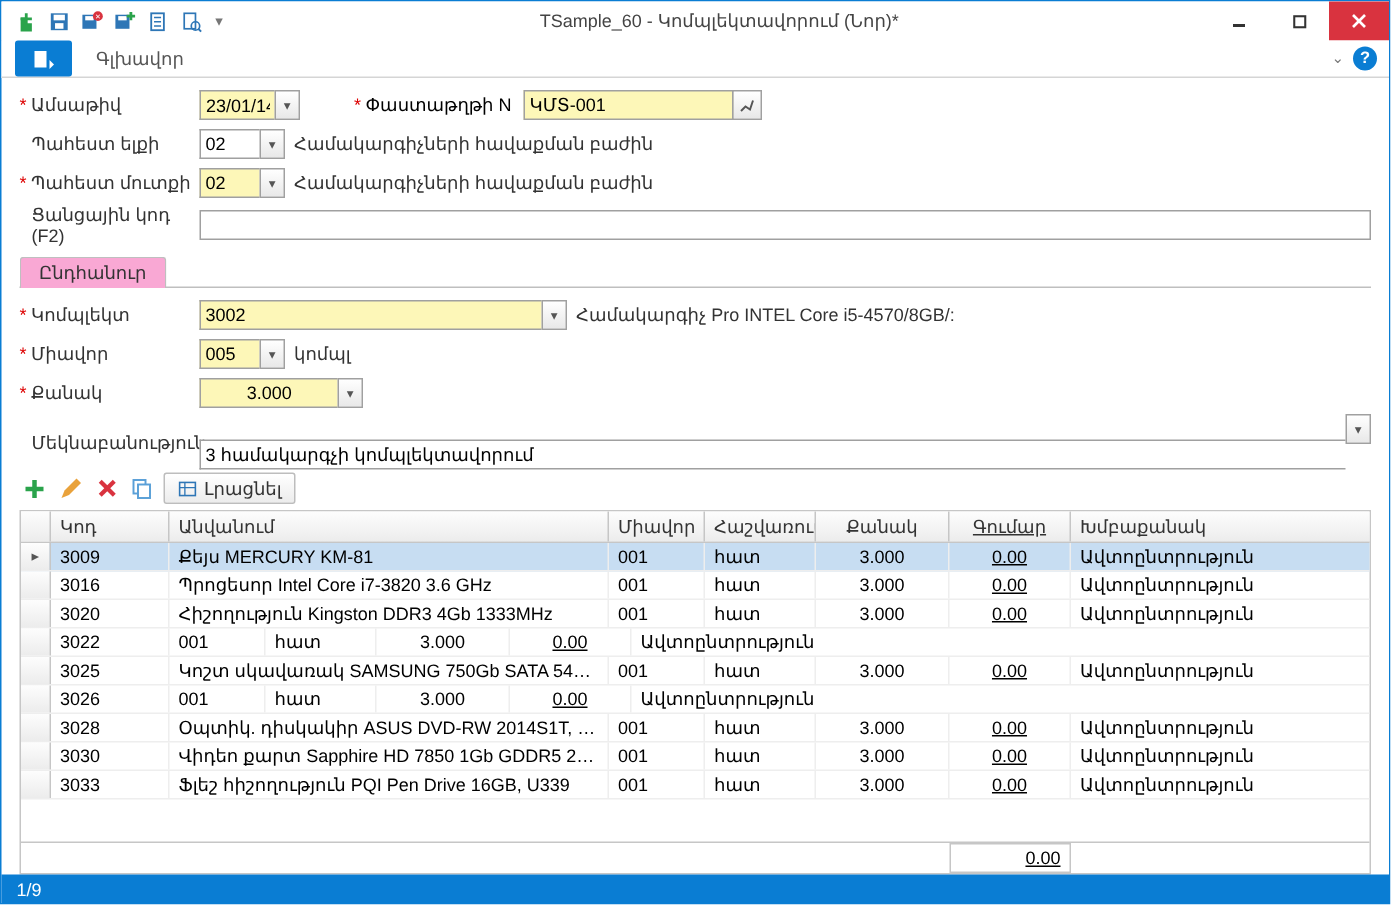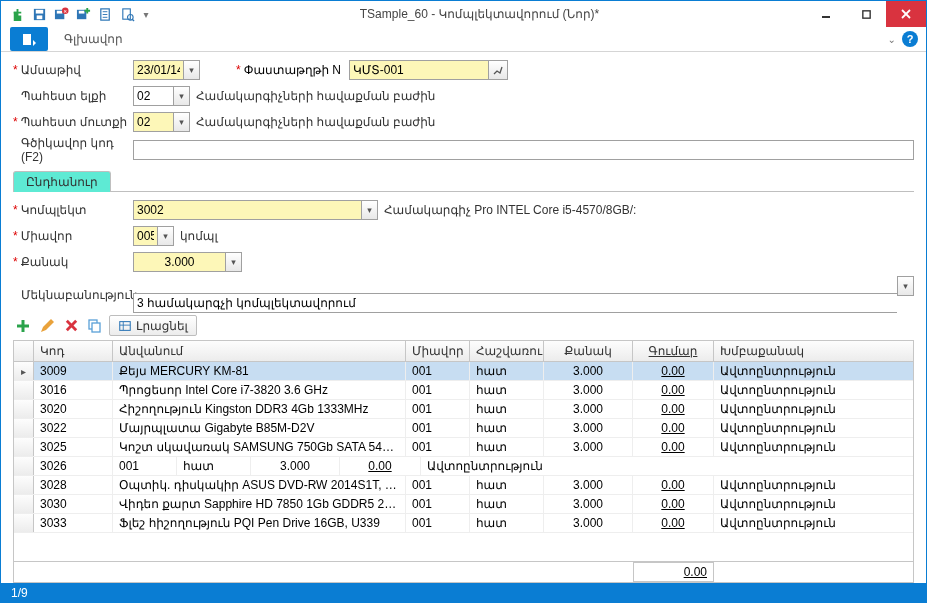--- a/index.html
+++ b/index.html
@@ -28,21 +28,21 @@
   input.txt, select.sel { border:1px solid #a0a0a0; height:20px; font-size:12px; padding:1px 3px; background:#fff; }
   .yellow { background:#fdf7b8 !important; }
   .combo { display:flex; }
   .combo input { border-right:none; }
   .combo .dd { width:17px; height:20px; border:1px solid #a0a0a0; background:linear-gradient(#fff,#e8e8e8); display:flex; align-items:center; justify-content:center; cursor:pointer; font-size:9px; color:#555; }
   .desc-text { margin-left:6px; color:#333; white-space:nowrap; }
   .wide-input { flex:1; }
   .icon-btn-small { width:20px; height:20px; border:1px solid #a0a0a0; background:linear-gradient(#fff,#e8e8e8); display:flex; align-items:center; justify-content:center; cursor:pointer; margin-left:-1px; color:#555; }
 
   .tabstrip { margin:4px 12px 0 12px; display:flex; border-bottom:1px solid #bfbfbf; }
-  .tab { border:1px solid #bfbfbf; border-bottom:none; background:#5eead4; padding:3px 12px; border-radius:3px 3px 0 0; color:#333; cursor:pointer; position:relative; top:1px; }
+  .tab { border:1px solid #bfbfbf; border-bottom:none; background:#f9a8d4; padding:3px 12px; border-radius:3px 3px 0 0; color:#333; cursor:pointer; position:relative; top:1px; }
 
   .tab-content { border-top:none; margin:0 12px; padding:6px 0 0 0; }
 
   .toolbar2 { display:flex; align-items:center; gap:4px; margin:2px 0 4px 0; }
   .tb-btn { width:20px; height:20px; display:flex; align-items:center; justify-content:center; cursor:pointer; }
   .tb-txt-btn { height:21px; border:1px solid #bdbdbd; background:linear-gradient(#fff,#ececec); padding:0 8px; border-radius:2px; cursor:pointer; display:flex; align-items:center; color:#333; font-size:12px; }
 
   .grid { border:1px solid #c6c6c6; }
   .ghead { display:flex; background:linear-gradient(#fdfdfd,#ececec); border-bottom:1px solid #c6c6c6; }
   .gh { border-right:1px solid #c6c6c6; padding:3px 6px; color:#333; font-size:12px; overflow:hidden; white-space:nowrap; }
@@ -174,42 +174,42 @@
     </div>
     <div class="row">
       <div class="label req">Պահեստ մուտքի</div>
       <div class="combo">
         <input class="txt yellow" style="width: 40px;" value="02">
         <div class="dd">▾</div>
       </div>
       <div class="desc-text">Համակարգիչների հավաքման բաժին</div>
     </div>
     <div class="row">
-      <div class="label" style="padding-left:8px">Գծիկավոր կոդ (F2)</div>
+      <div class="label" style="padding-left:8px">Ցանցային կոդ (F2)</div>
       <input class="txt wide-input" value="" style="">
     </div>
   </div>
 
   <div class="tabstrip">
     <div class="tab">Ընդհանուր</div>
   </div>
 
   <div class="tab-content">
     <div class="row">
       <div class="label req">Կոմպլեկտ</div>
       <div class="combo">
         <input class="txt yellow" style="width: 228px;" value="3002">
         <div class="dd">▾</div>
       </div>
       <div class="desc-text">Համակարգիչ Pro INTEL Core i5-4570/8GB/:</div>
     </div>
     <div class="row">
       <div class="label req">Միավոր</div>
       <div class="combo">
-        <input class="txt yellow" style="width: 24px;" value="005">
+        <input class="txt yellow" style="width: 40px;" value="005">
         <div class="dd">▾</div>
       </div>
       <div class="desc-text">կոմպլ</div>
     </div>
     <div class="row">
       <div class="label req">Քանակ</div>
       <div class="combo">
         <input class="txt yellow num" style="width: 92px;" value="3.000">
         <div class="dd">▾</div>
       </div>
@@ -294,21 +294,20 @@
             <div class="gc c2">Հիշողություն Kingston DDR3 4Gb 1333MHz</div>
             <div class="gc c3">001</div>
             <div class="gc c4">հատ</div>
             <div class="gc c5 num">3.000</div>
             <div class="gc c6 num">0.00</div>
             <div class="gc c7" style="border-right:none">Ավտոընտրություն</div>
           </div>
           <div class="grow">
             <div class="rowmark c0"></div>
             <div class="gc c1">3022</div>
-            <div class="gc c2">Մայրպլատա Gigabyte B85M-D2V</div>
             <div class="gc c3">001</div>
             <div class="gc c4">հատ</div>
             <div class="gc c5 num">3.000</div>
             <div class="gc c6 num">0.00</div>
             <div class="gc c7" style="border-right:none">Ավտոընտրություն</div>
           </div>
           <div class="grow">
             <div class="rowmark c0"></div>
             <div class="gc c1">3025</div>
             <div class="gc c2">Կոշտ սկավառակ SAMSUNG 750Gb SATA 5400rpm</div>

